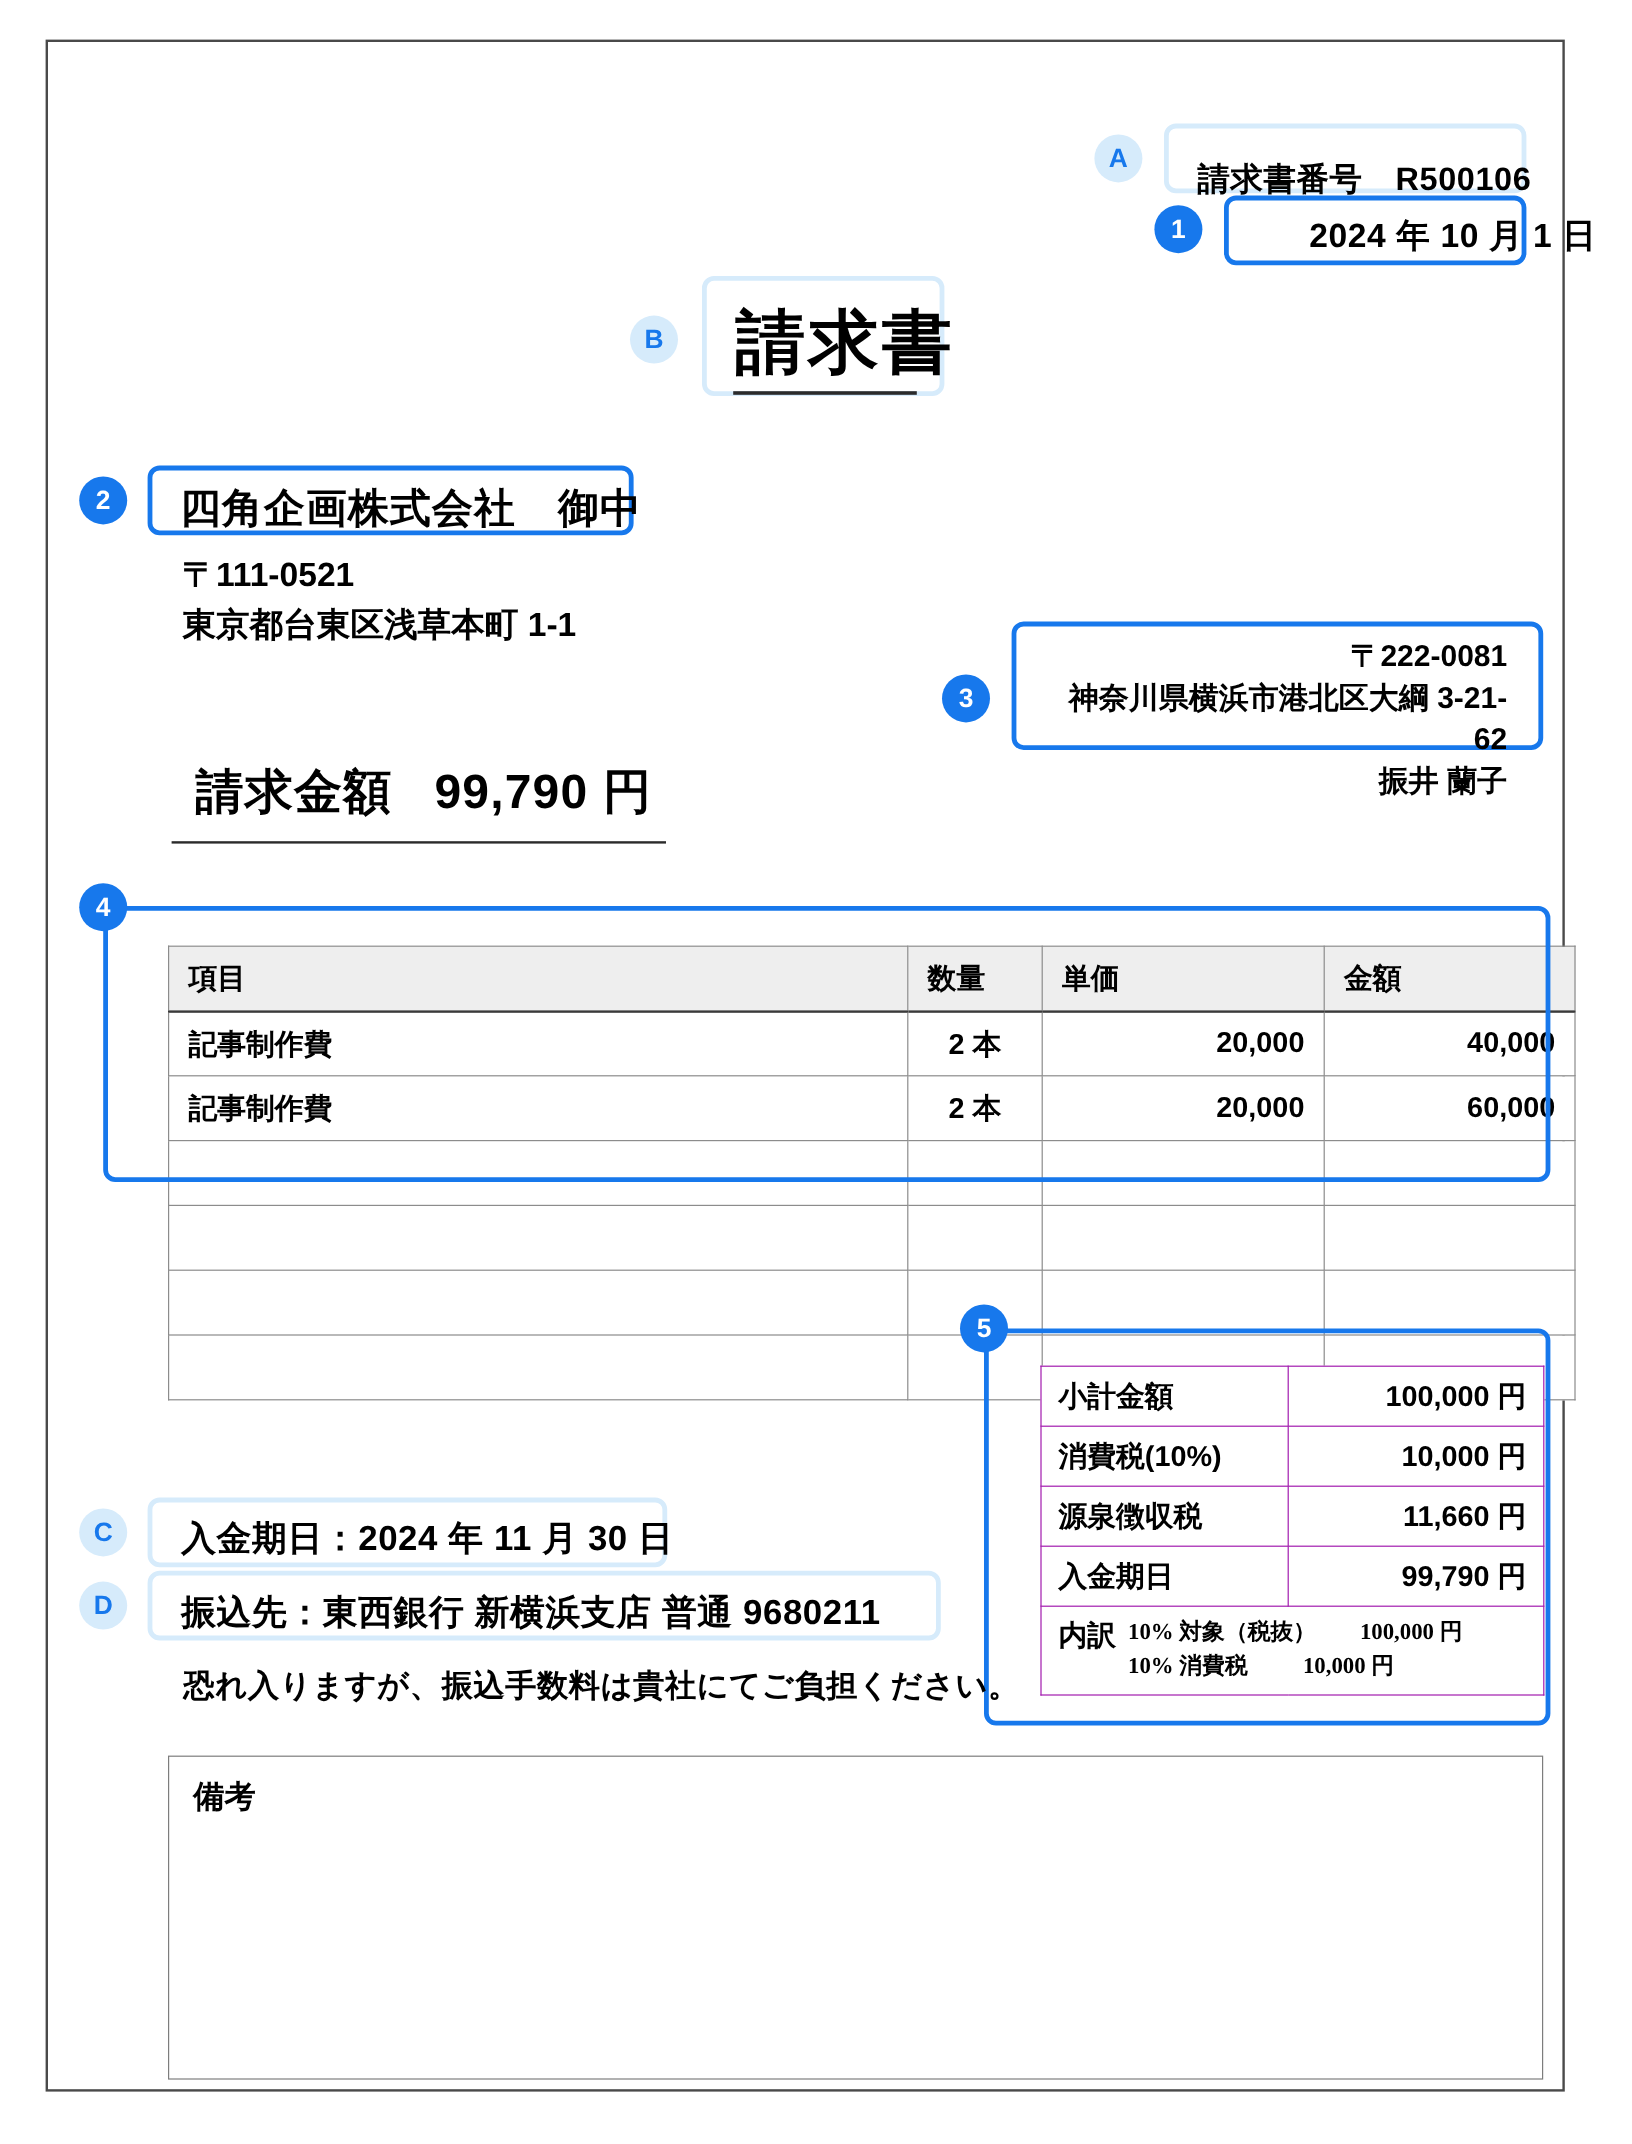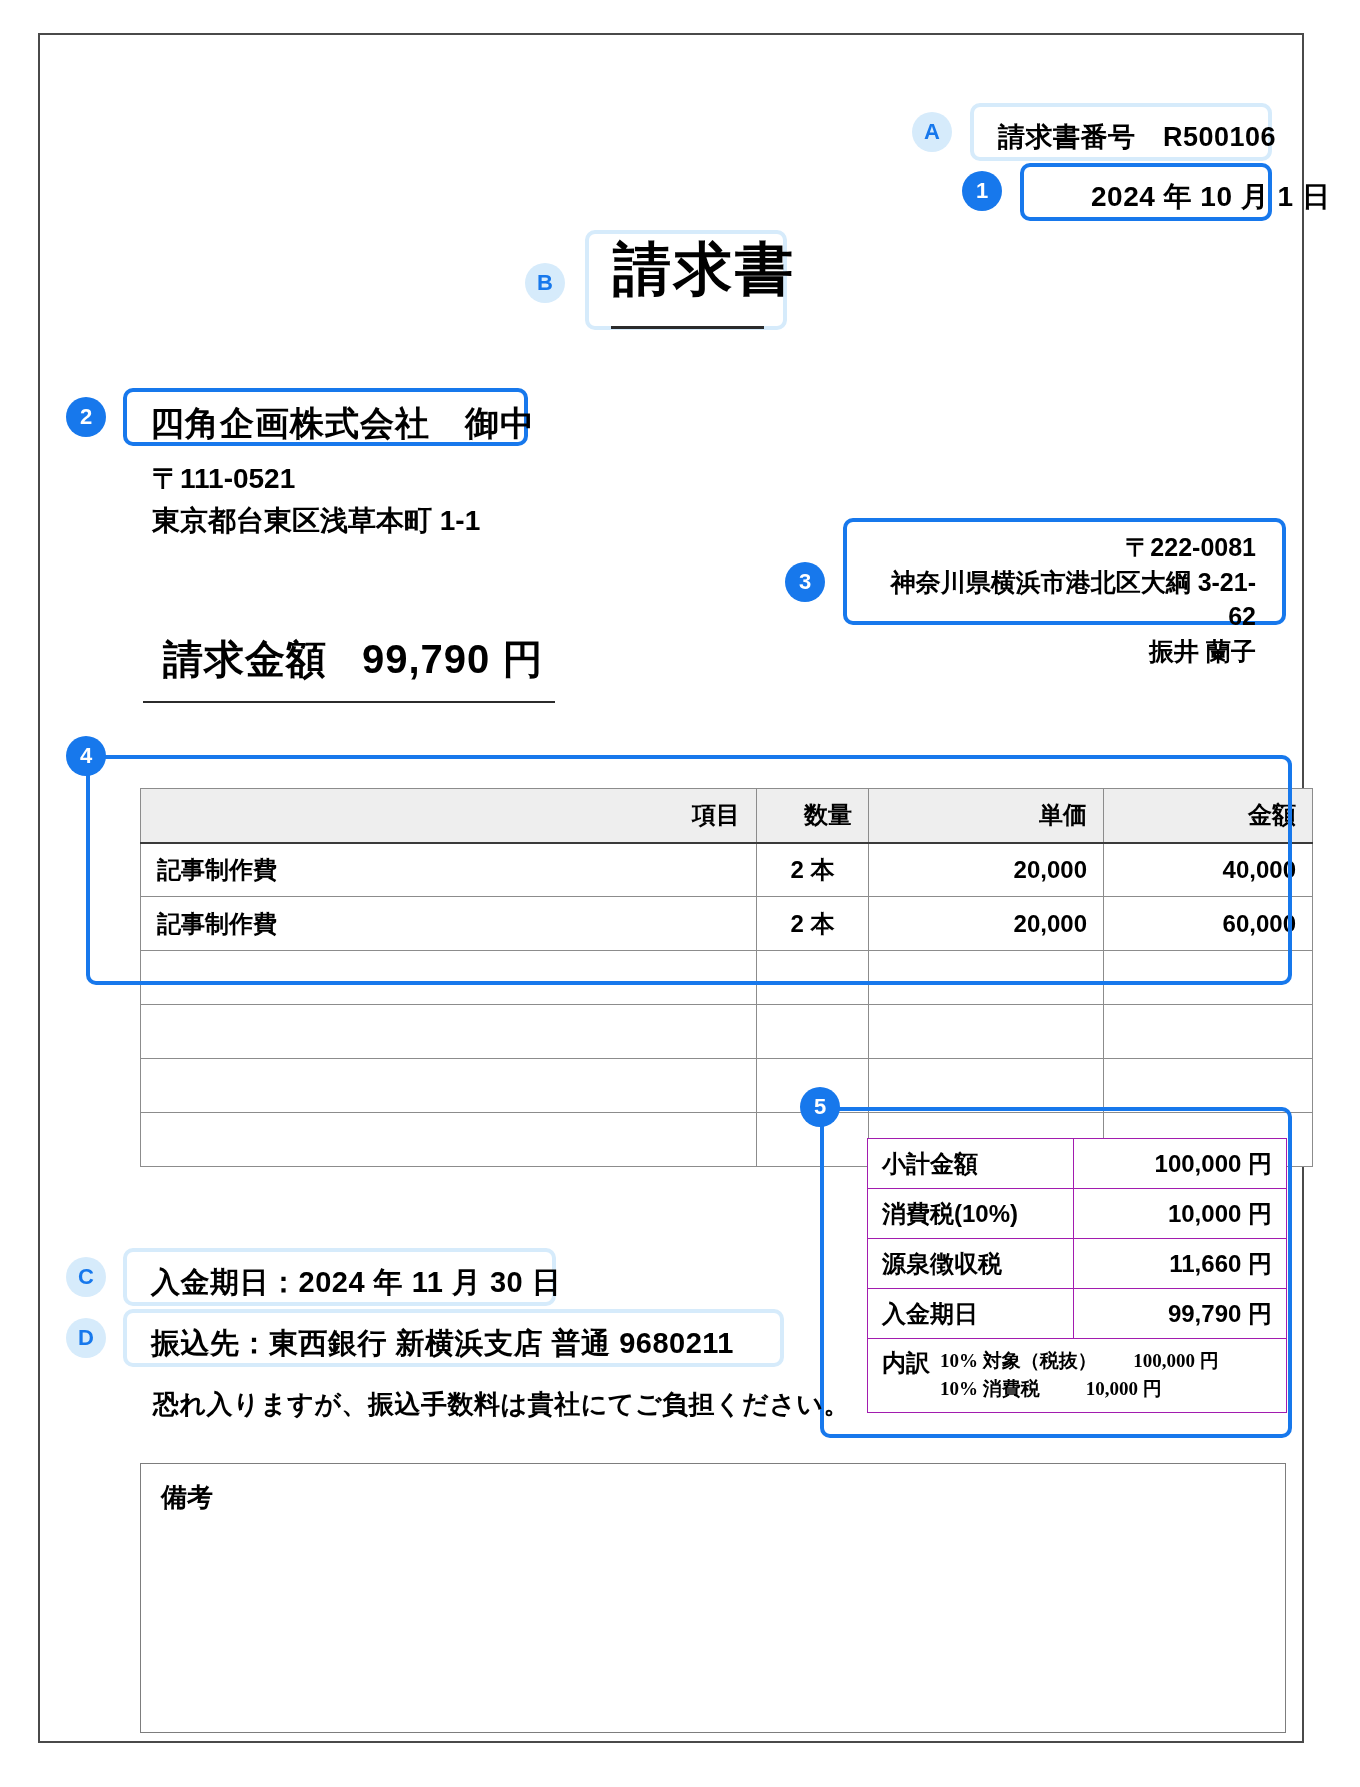--- a/index.html
+++ b/index.html
@@ -148,21 +148,21 @@
   .items-table td {
     border: 1px solid #8c8c8c;
     height: 54px;
     box-sizing: border-box;
     font-size: 24px;
     font-weight: 600;
     padding: 0 16px;
   }
   .items-table thead th {
     background: #eeeeee;
-    text-align: right;
+    text-align: left;
     font-weight: 600;
     border-bottom: 2px solid #3a3a3a;
   }
   .items-table tbody td { background: #ffffff; }
   .col-item  { width: 616px; text-align: left; }
   .col-qty   { width: 112px; text-align: center; }
   .col-price { width: 235px; text-align: right; }
   .col-amt   { width: 209px; text-align: right; }
 
   
@@ -247,29 +247,29 @@
   }
 </style>
 </head>
 <body>
 
 <div class="screen">
   <div class="paper">
 
     <div class="badge letter" style="left:872px; top:77px;">A</div>
     <div class="hl light" style="left:930px; top:68px; width:302px; height:58px;"></div>
-    <div class="txt inv-no" style="left:958px; top:84px;">請求書番号　R500106</div>
+    <div class="txt inv-no" style="left:958px; top:96px;">請求書番号　R500106</div>
 
     <div class="badge num" style="left:922px; top:136px;">1</div>
     <div class="hl solid" style="left:980px; top:128px; width:252px; height:58px;"></div>
     <div class="txt inv-date" style="left:1008px; top:143px;margin-left:43px;">2024 年 10 月 1 日</div>
 
     <div class="badge letter" style="left:485px; top:228px;">B</div>
     <div class="hl light" style="left:545px; top:195px; width:202px; height:100px;"></div>
-    <div class="txt doc-title" style="left:573px; top:196px;">請求書</div>
+    <div class="txt doc-title" style="left:573px; top:212px;">請求書</div>
     <div class="title-underline" style="left:571px; top:291px; width:153px;"></div>
 
     <div class="badge num" style="left:26px; top:362px;">2</div>
     <div class="hl solid" style="left:83px; top:353px; width:405px; height:58px;"></div>
     <div class="txt recipient-name" style="left:110px; top:366px;">四角企画株式会社　御中</div>
     <div class="txt recipient-line" style="left:112px; top:425px;">〒111-0521</div>
     <div class="txt recipient-line" style="left:112px; top:467px;">東京都台東区浅草本町 1-1</div>
 
     <div class="badge num" style="left:745px; top:527px;">3</div>
     <div class="hl solid" style="left:803px; top:483px; width:443px; height:107px;"></div>

